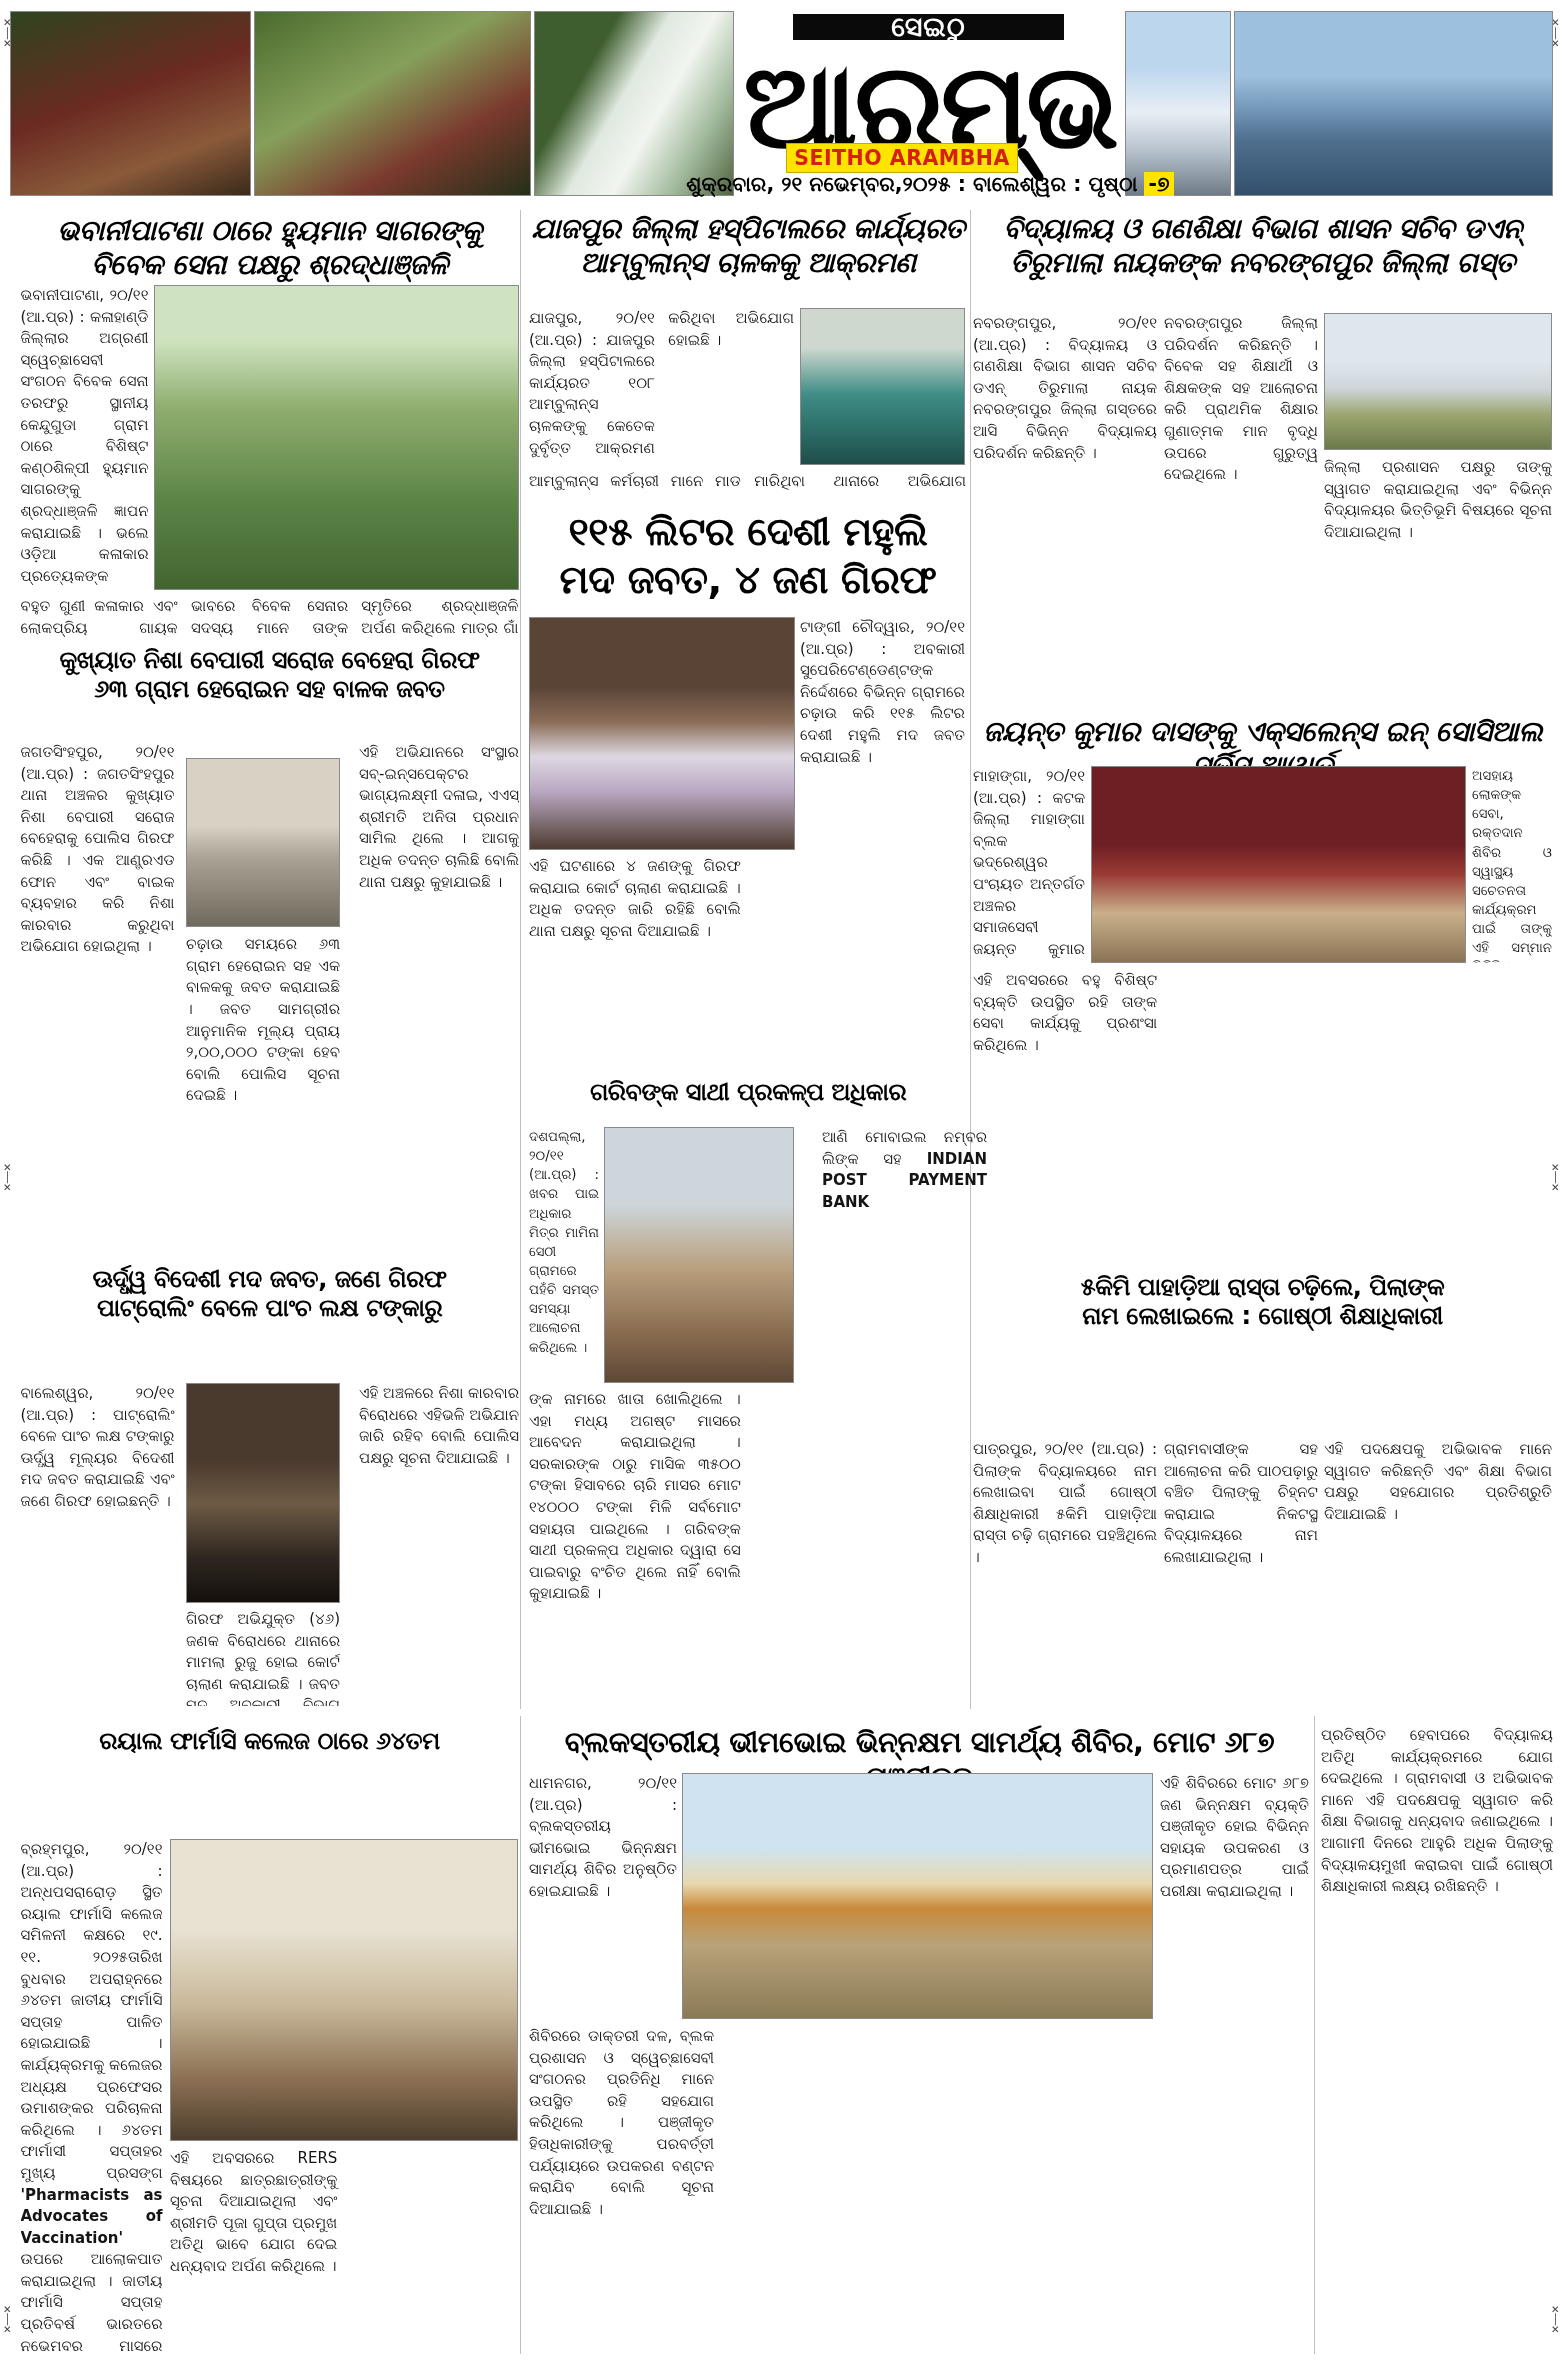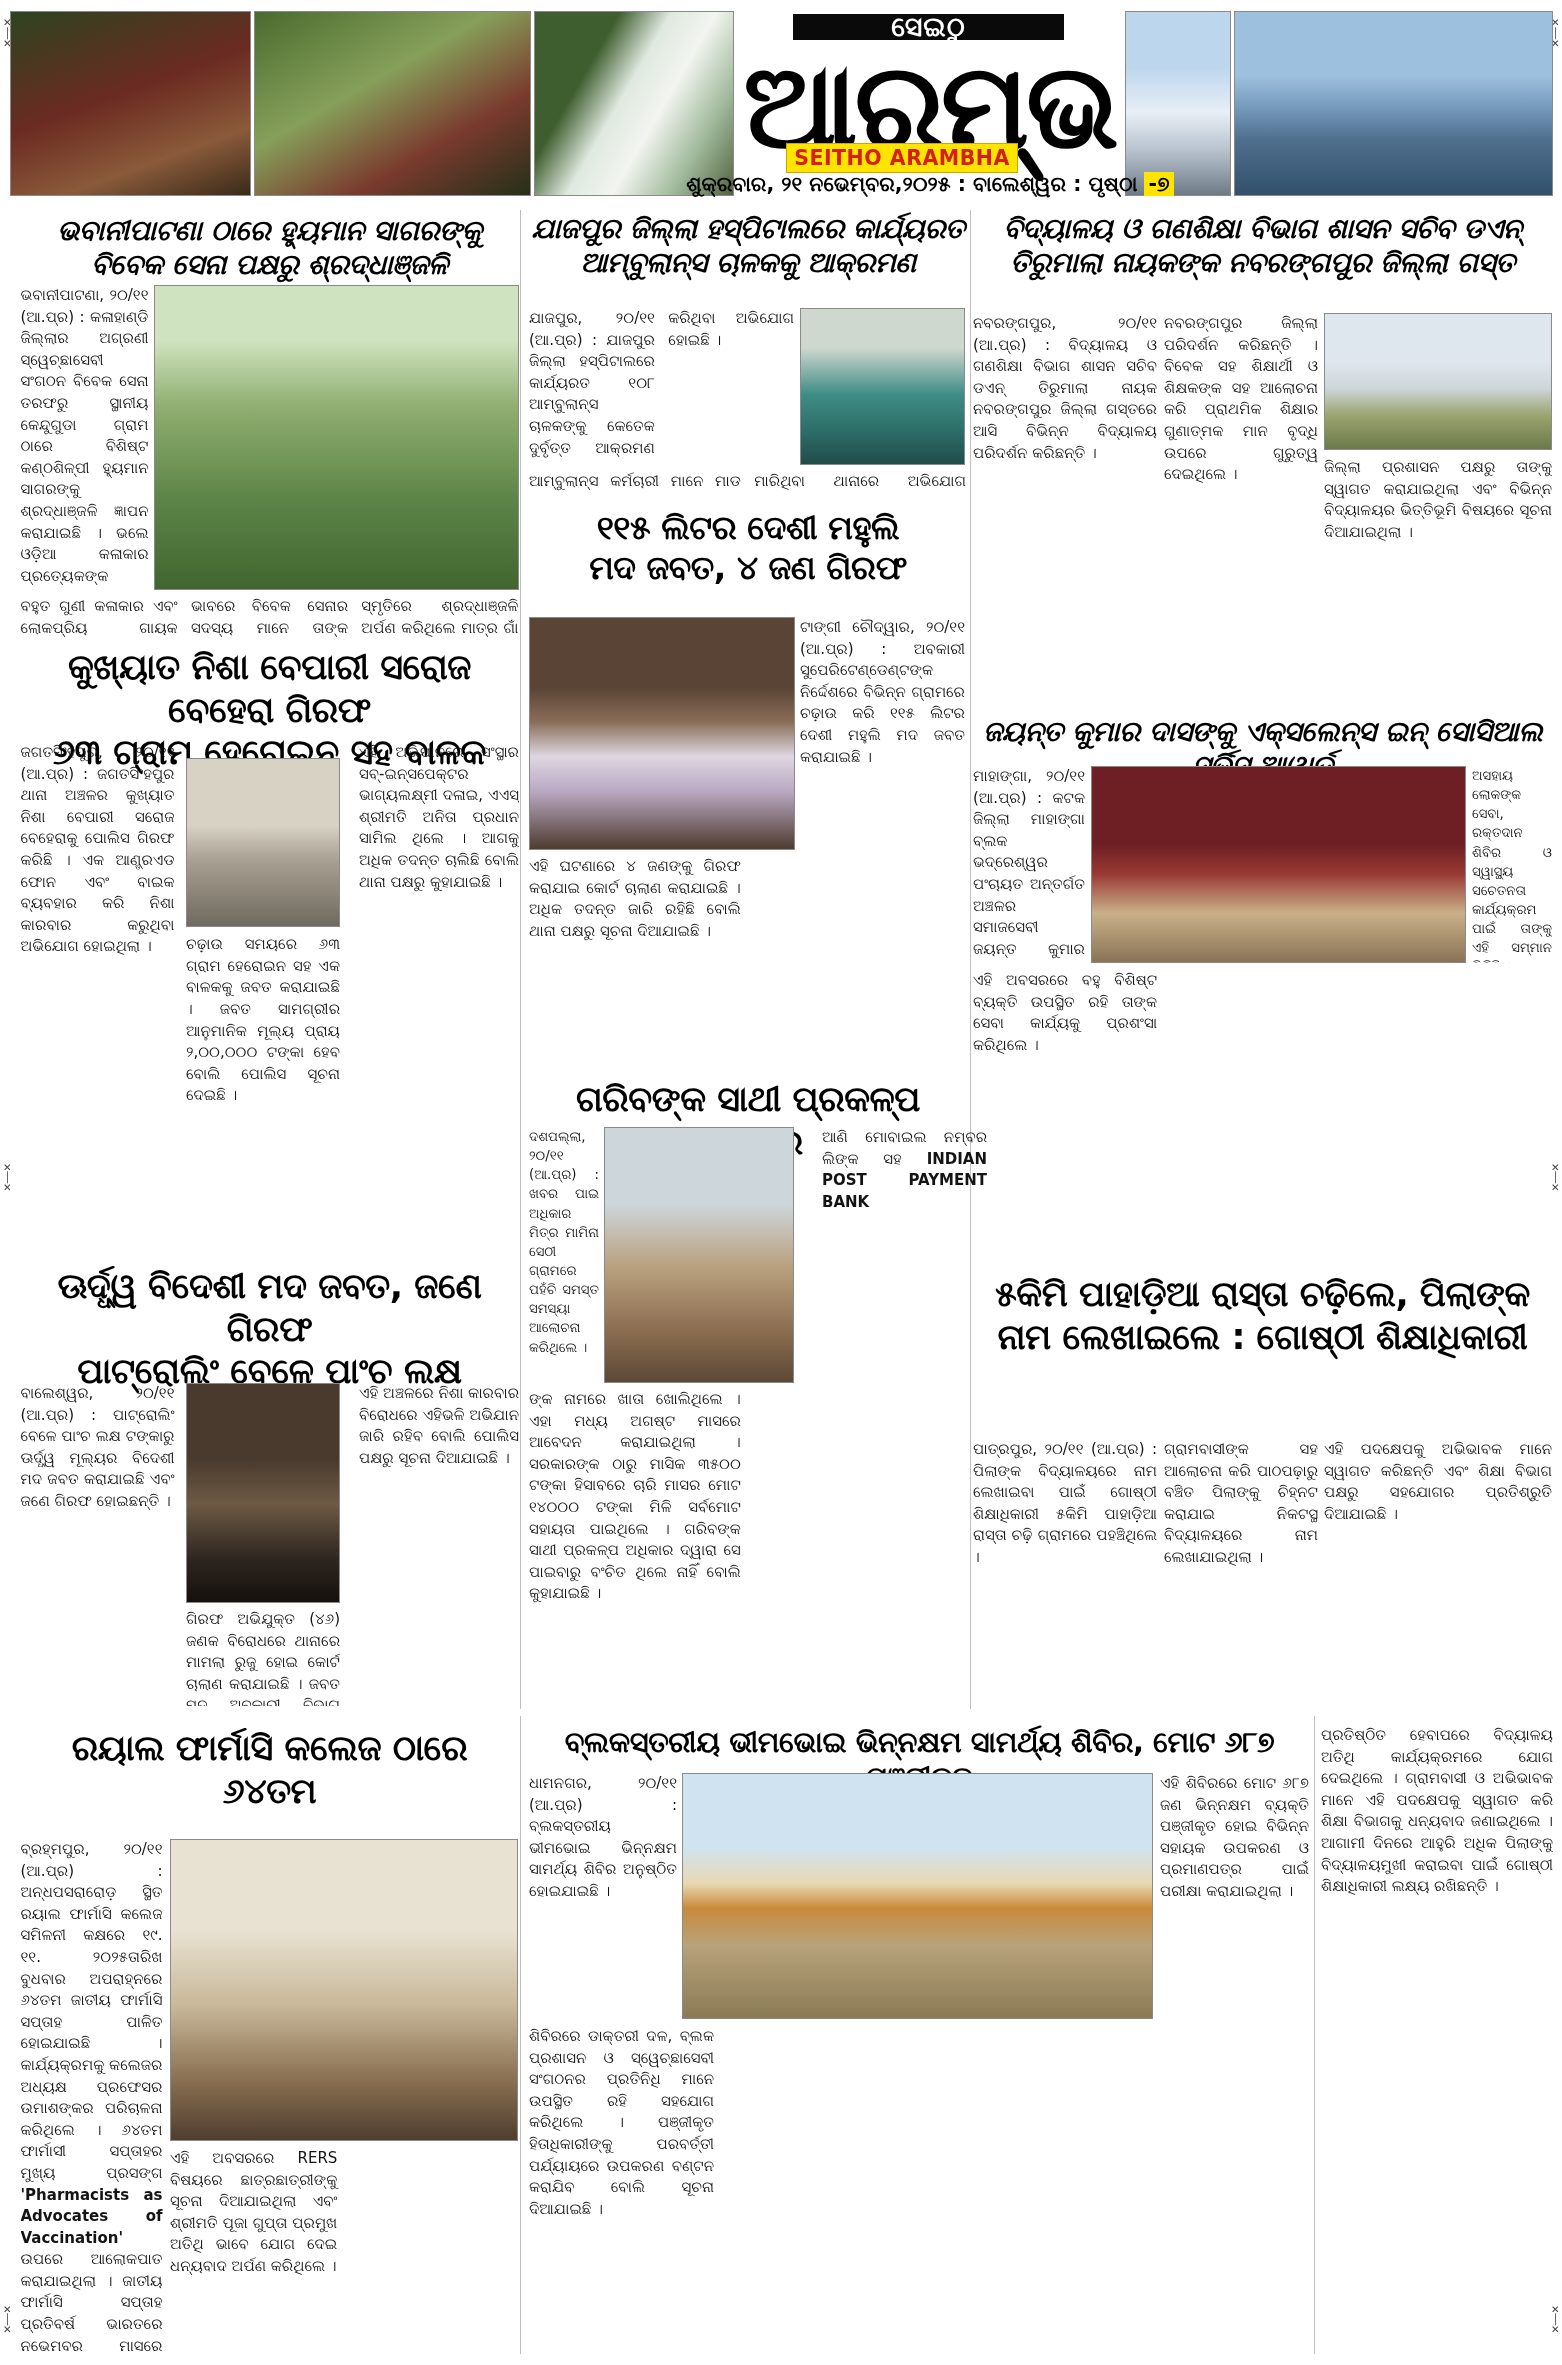--- a/index.html
+++ b/index.html
@@ -11,23 +11,23 @@
   .ph{position:absolute;border:0.5px solid #8a8a8a;box-sizing:border-box;}
   .body-text{
     font-size:15px;line-height:1.44;text-align:justify;overflow:hidden;
     word-break:break-word;
   }
   .cols-2{column-count:2;column-gap:13.3px;column-fill:auto;}
   .cols-3{column-count:3;column-gap:13.3px;column-fill:auto;}
   .cols-4{column-count:4;column-gap:13.3px;column-fill:auto;}
   .hl{font-weight:800;text-align:center;letter-spacing:-0.5px;line-height:1.22;color:#000;}
   .hl-56{font-size:29px;}
-  .hl-58{font-size:35px;}
+  .hl-58{font-size:24px;}
   .hl-54{font-size:28px;font-style:italic;}
-  .hl-62{font-size:33px;}
+  .hl-62{font-size:39px;}
   .vrule{position:absolute;width:1px;background:#bfbfbf;}
   .mast-bar{
     position:absolute;left:56px;top:0;width:271px;height:26px;background:#0a0a0a;
     color:#ffffff;display:flex;align-items:center;justify-content:center;
     font-size:27px;font-weight:800;letter-spacing:1px;
   }
   .mast-title{
     position:absolute;left:0;top:31px;width:100%;text-align:center;
     font-size:118px;font-weight:800;color:#000;line-height:1.05;letter-spacing:-3.1px;
   }

